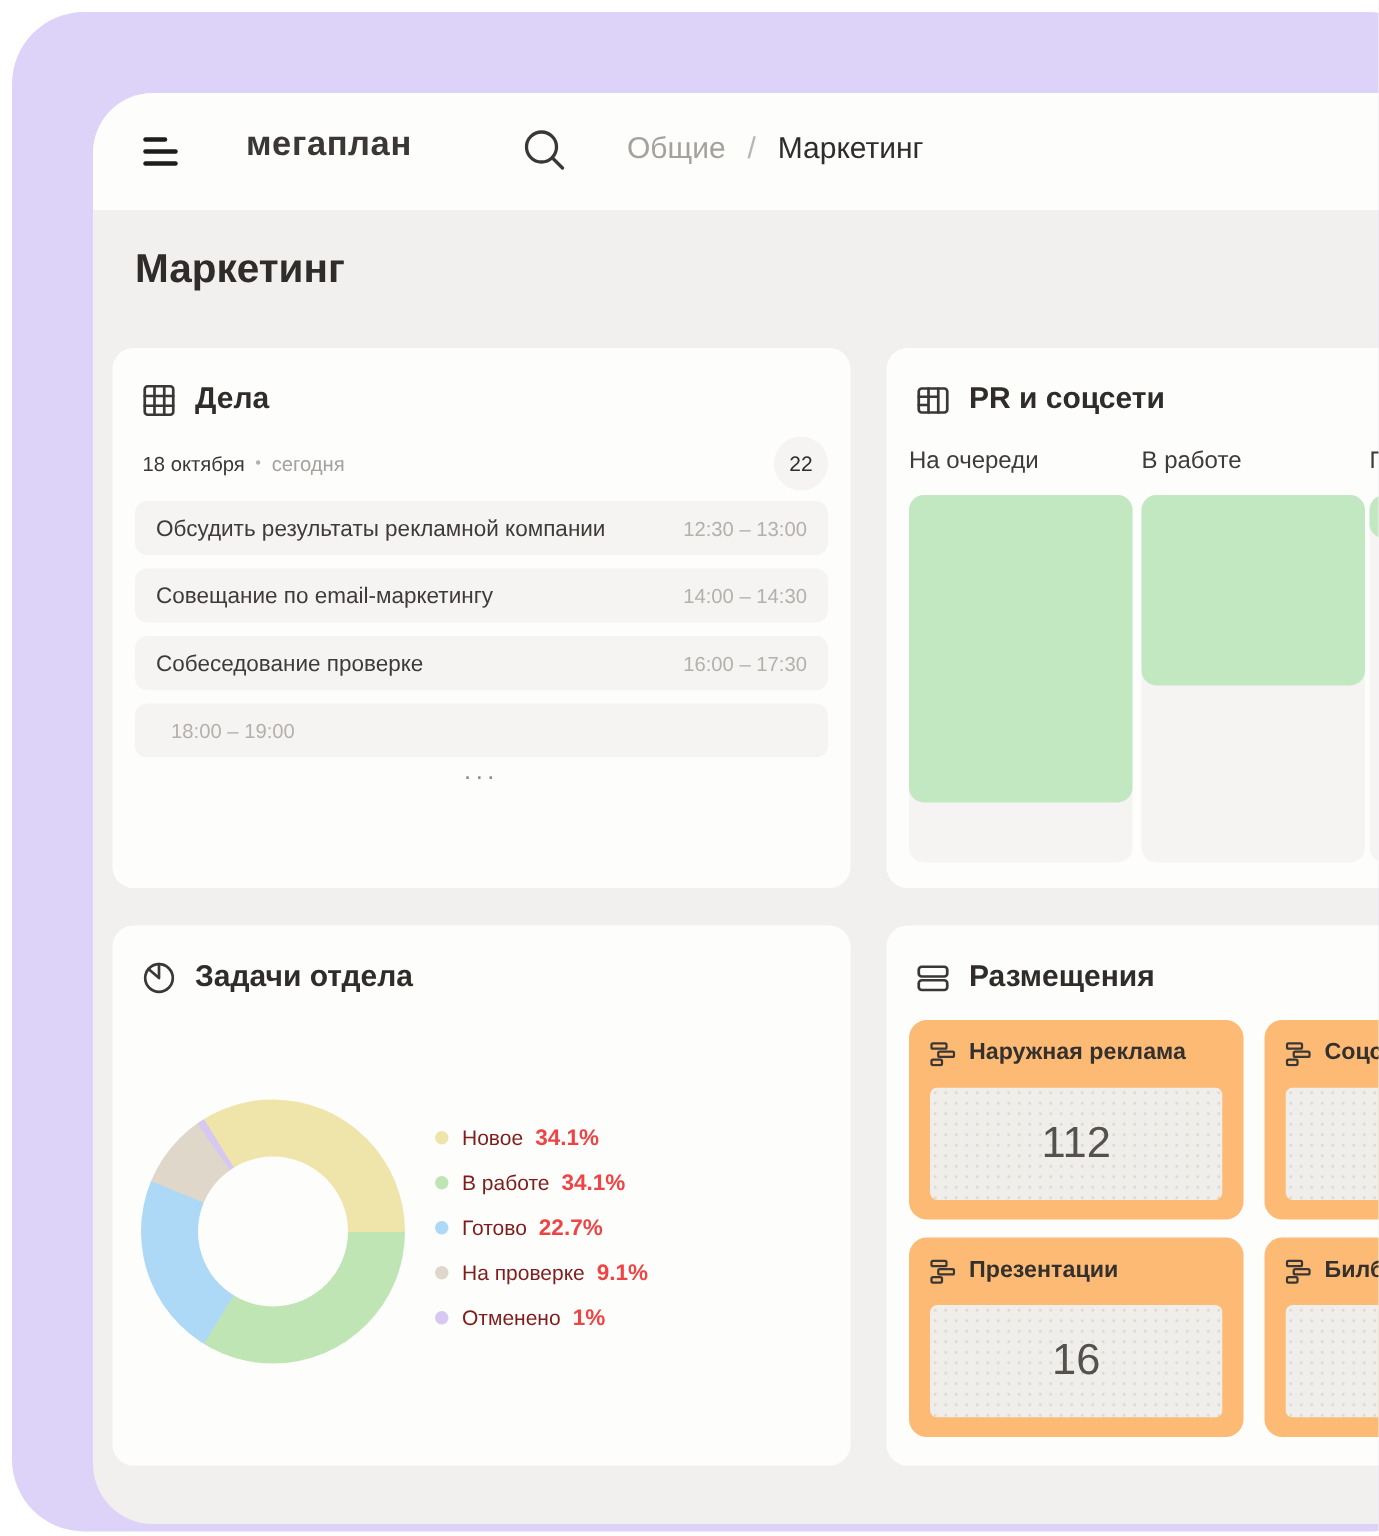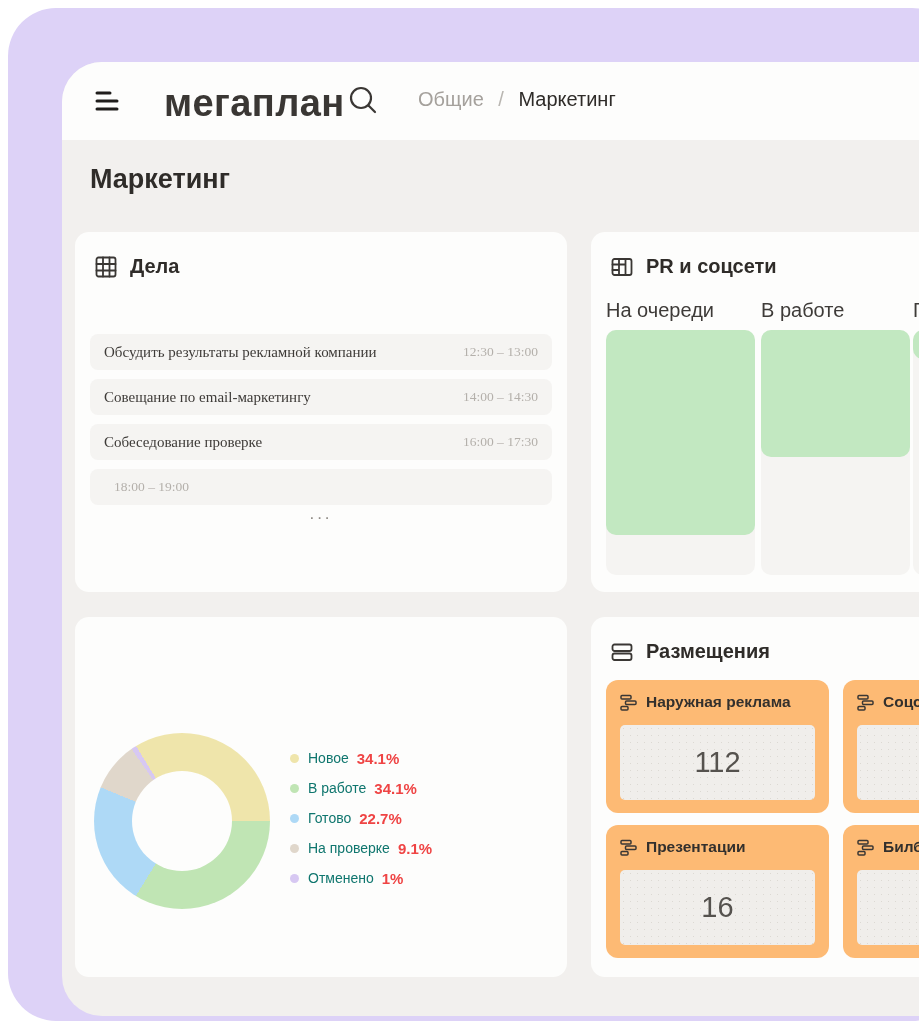--- a/index.html
+++ b/index.html
@@ -8,21 +8,21 @@
     background:#ffffff;
     font-family:"Liberation Sans", sans-serif;
   }
   .purple-bg{position:absolute;left:8px;top:8px;width:952px;height:1013px;
     border-radius:48px;background:#ddd2f7;}
   .window{position:absolute;left:62px;top:62px;width:940px;height:954px;
     border-radius:40px;background:#f2f0ee;overflow:hidden;}
   
   .topbar{position:relative;height:78px;background:#fdfdfc;}
   .hamburger{position:absolute;left:33px;top:28px;width:24px;height:22px;cursor:pointer;}
-  .logo{position:absolute;left:102px;top:20px;font-size:38px;font-weight:700;
+  .logo{position:absolute;left:102px;top:20px;font-size:23px;font-weight:700;
     color:#3a3734;letter-spacing:.4px;}
   .search{position:absolute;left:285px;top:22px;width:32px;height:32px;cursor:pointer;}
   .breadcrumb{position:absolute;left:356px;top:26px;font-size:20px;white-space:nowrap;}
   .crumb-parent{color:#a5a19c;cursor:pointer;}
   .crumb-sep{color:#b9b6b1;margin:0 9px;}
   .crumb-current{color:#2f2c29;}
   .page-title{position:absolute;left:28px;top:102px;font-size:27px;font-weight:700;color:#2f2c29;}
   
   .card{position:absolute;width:492px;height:360px;background:#fdfdfc;border-radius:14px;}
   #card-deals{left:13px;top:170px;}
@@ -35,39 +35,39 @@
   
   .deals-meta{position:absolute;left:20px;right:15px;top:59px;height:36px;
     display:flex;align-items:center;font-size:13.5px;}
   .deals-date{color:#3a3734;}
   .deals-dot{color:#b4b0ab;margin:0 7px;font-size:11px;}
   .deals-note{color:#a5a19c;}
   .deals-badge{margin-left:auto;width:36px;height:36px;border-radius:50%;background:#f5f4f2;
     display:flex;align-items:center;justify-content:center;font-size:14px;color:#2f2c29;}
   .deals-rows{position:absolute;left:15px;right:15px;top:102px;}
   .task-row{height:36px;margin-bottom:9px;border-radius:8px;background:#f5f4f2;
-    display:flex;align-items:center;justify-content:space-between;padding:0 14px;cursor:pointer;font-family:Liberation Serif, serif;}
+    display:flex;align-items:center;justify-content:space-between;padding:0 14px;cursor:pointer;}
   .task-title{font-size:15px;color:#3e3b38;white-space:nowrap;overflow:hidden;text-overflow:ellipsis;}
   .task-time{font-size:13.5px;color:#b4b0ab;white-space:nowrap;margin-left:10px;}
   .deals-more{position:absolute;left:0;right:0;top:272px;text-align:center;
     color:#8f8b86;font-size:17px;letter-spacing:3px;cursor:pointer;}
   
-  .pr-col-label{position:absolute;top:67px;font-size:20px;color:#3e3b38;white-space:nowrap;}
+  .pr-col-label{position:absolute;top:67px;font-size:16px;color:#3e3b38;white-space:nowrap;}
   .pr-col{position:absolute;top:98px;width:149px;height:245px;background:#f5f4f2;border-radius:10px;}
   .pr-card{width:149px;background:#c2e8c1;border-radius:10px;cursor:pointer;}
   .lbl-1,.col-1{left:15px;} .lbl-2,.col-2{left:170px;} .lbl-3,.col-3{left:322px;}
   .pc-1{height:205px;} .pc-2{height:127px;} .pc-3{height:29px;}
   
   .donut{position:absolute;left:19px;top:116px;width:176px;height:176px;border-radius:50%;}
   .donut::after{content:"";position:absolute;left:38px;top:38px;width:100px;height:100px;
     border-radius:50%;background:#fdfdfc;}
   .legend{position:absolute;left:215px;top:126px;}
   .legend-item{display:flex;align-items:center;height:30px;}
   .legend-dot{width:9px;height:9px;border-radius:50%;margin-right:9px;background:#ccc;}
-  .legend-label{font-size:14px;color:#0f766e;}
+  .legend-label{font-size:14px;color:#7f1d1d;}
   .legend-value{font-size:15px;font-weight:700;color:#ef4444;margin-left:8px;}
   
   .tile{position:absolute;width:223px;height:133px;background:#fdba74;border-radius:12px;cursor:pointer;}
   .tile-1{left:15px;top:63px;} .tile-2{left:252px;top:63px;}
   .tile-3{left:15px;top:208px;} .tile-4{left:252px;top:208px;}
   .tile-head{display:flex;align-items:center;gap:9px;padding:13px 0 0 14px;}
   .tile-label{font-size:15.5px;font-weight:700;color:#33302d;white-space:nowrap;}
   .tile-icon{width:17px;height:17px;flex:0 0 auto;}
   .tile-box{position:absolute;left:14px;right:14px;top:45px;bottom:13px;border-radius:5px;
     background-color:#f0eeeb;
@@ -112,20 +112,26 @@
   <div class="card" id="card-deals">
     <div class="card-head">
       <span class="head-icon">
         <svg viewBox="0 0 22 22" width="22" height="22">
           <rect class="st" x="1.5" y="1.5" width="19" height="19" rx="2"></rect>
           <path class="st" d="M1.5 8 H20.5 M1.5 14.5 H20.5 M8 1.5 V20.5 M14.5 1.5 V20.5"></path>
         </svg>
       </span>
       <span class="card-title">Дела</span>
     </div>
+    <div class="deals-meta">
+      <span class="deals-date">18 октября</span>
+      <span class="deals-dot">•</span>
+      <span class="deals-note">сегодня</span>
+      <span class="deals-badge">22</span>
+    </div>
     <div class="deals-rows">
       <div class="task-row">
         <span class="task-title">Обсудить результаты рекламной компании</span>
         <span class="task-time">12:30 – 13:00</span>
       </div>
       <div class="task-row">
         <span class="task-title">Совещание по email-маркетингу</span>
         <span class="task-time">14:00 – 14:30</span>
       </div>
       <div class="task-row">
@@ -157,20 +163,29 @@
     </div>
     <div class="pr-col col-2">
       <div class="pr-card pc-2"></div>
     </div>
     <div class="pr-col col-3">
       <div class="pr-card pc-3"></div>
     </div>
   </div>
 
   <div class="card" id="card-tasks">
+    <div class="card-head">
+      <span class="head-icon">
+        <svg viewBox="0 0 22 22" width="22" height="22">
+          <circle class="st" cx="11" cy="11" r="9.2"></circle>
+          <path class="st" d="M11 11 V1.8 M11 11 L4 5"></path>
+        </svg>
+      </span>
+      <span class="card-title">Задачи отдела</span>
+    </div>
     <div class="donut" style="background: conic-gradient(from -67.5deg, rgb(224, 215, 203) 0deg, rgb(224, 215, 203) 32.44deg, rgb(215, 200, 242) 32.44deg, rgb(215, 200, 242) 36deg, rgb(239, 229, 171) 36deg, rgb(239, 229, 171) 157.54deg, rgb(192, 229, 180) 157.54deg, rgb(192, 229, 180) 279.09deg, rgb(174, 217, 246) 279.09deg, rgb(174, 217, 246) 360deg);"></div>
     <div class="legend">
       <div class="legend-item">
         <span class="legend-dot" style="background: rgb(239, 229, 171);"></span>
         <span class="legend-label">Новое</span>
         <span class="legend-value">34.1%</span>
       </div>
       <div class="legend-item">
         <span class="legend-dot" style="background: rgb(192, 229, 180);"></span>
         <span class="legend-label">В работе</span>

